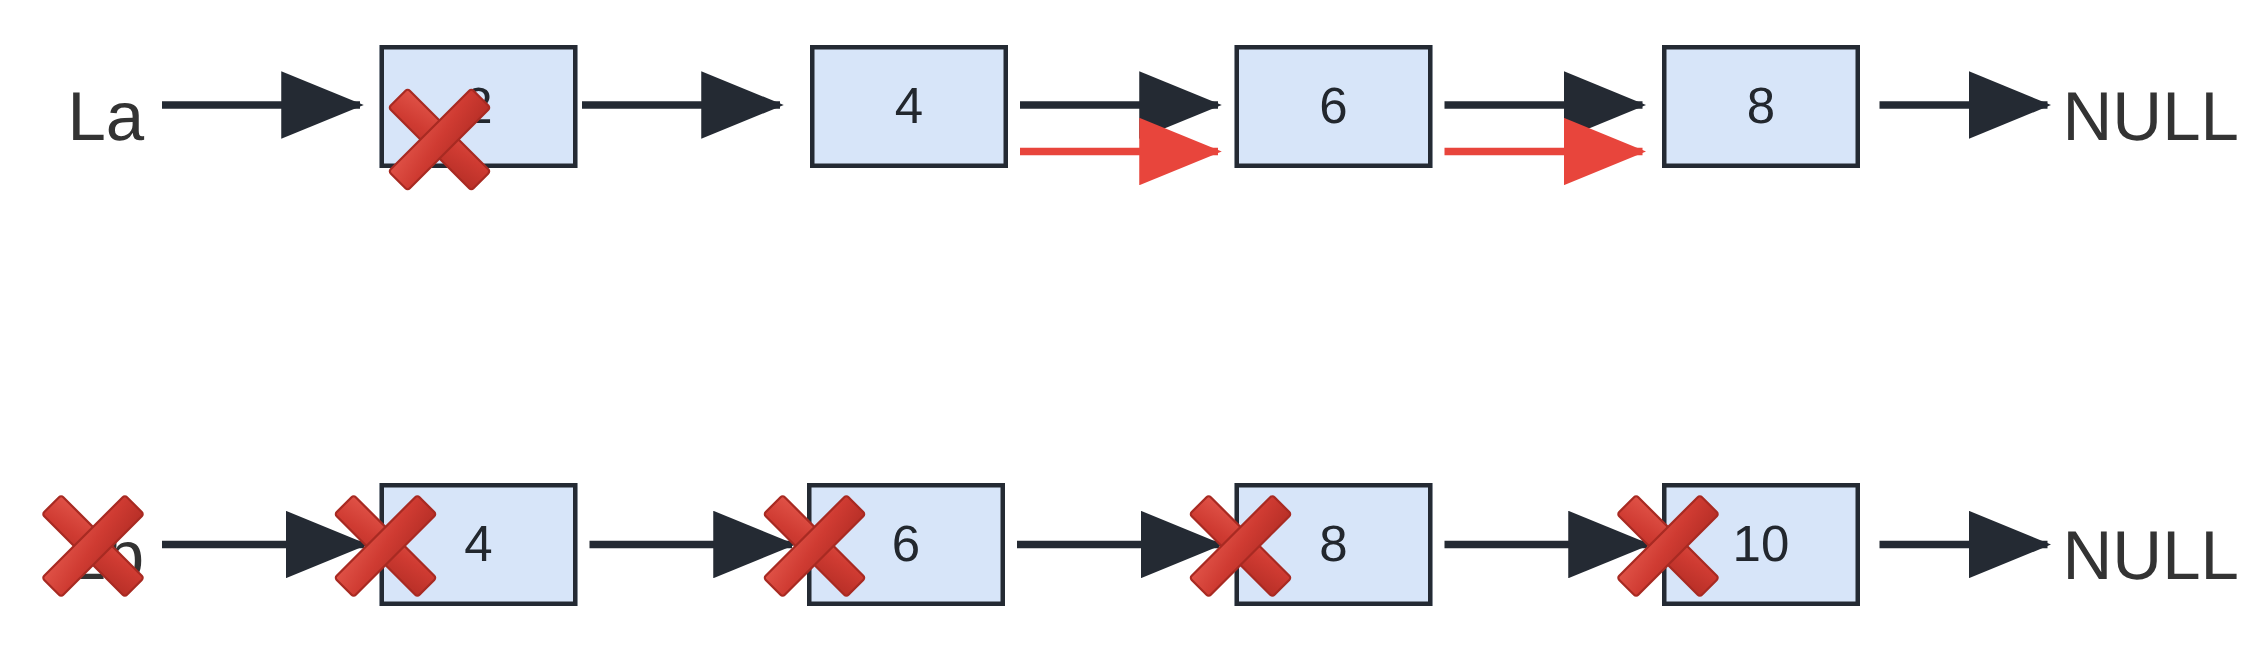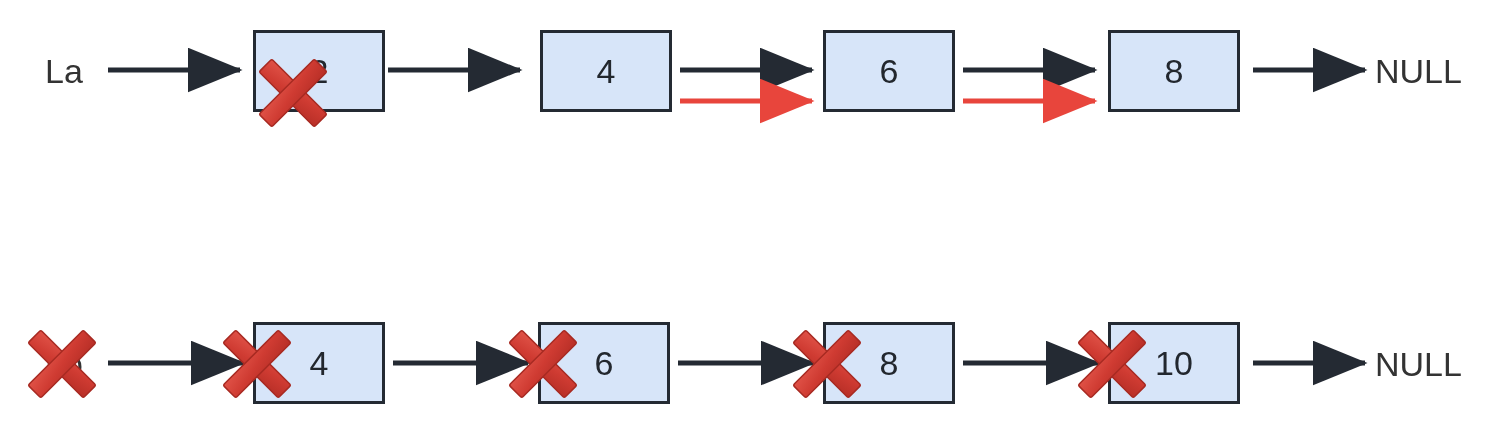--- a/index.html
+++ b/index.html
@@ -34,21 +34,21 @@
   .node-label {
     font-family: "Liberation Sans", sans-serif;
     font-size: 34px;
     color: #22272e;
     line-height: 1;
     letter-spacing: 0px;
   }
   .text-label {
     position: absolute;
     font-family: "Liberation Sans", sans-serif;
-    font-size: 34px;
+    font-size: 46px;
     color: #333333;
     line-height: 1;
     white-space: nowrap;
   }
 </style>
 </head>
 <body>
 
 <div id="canvas">
 

